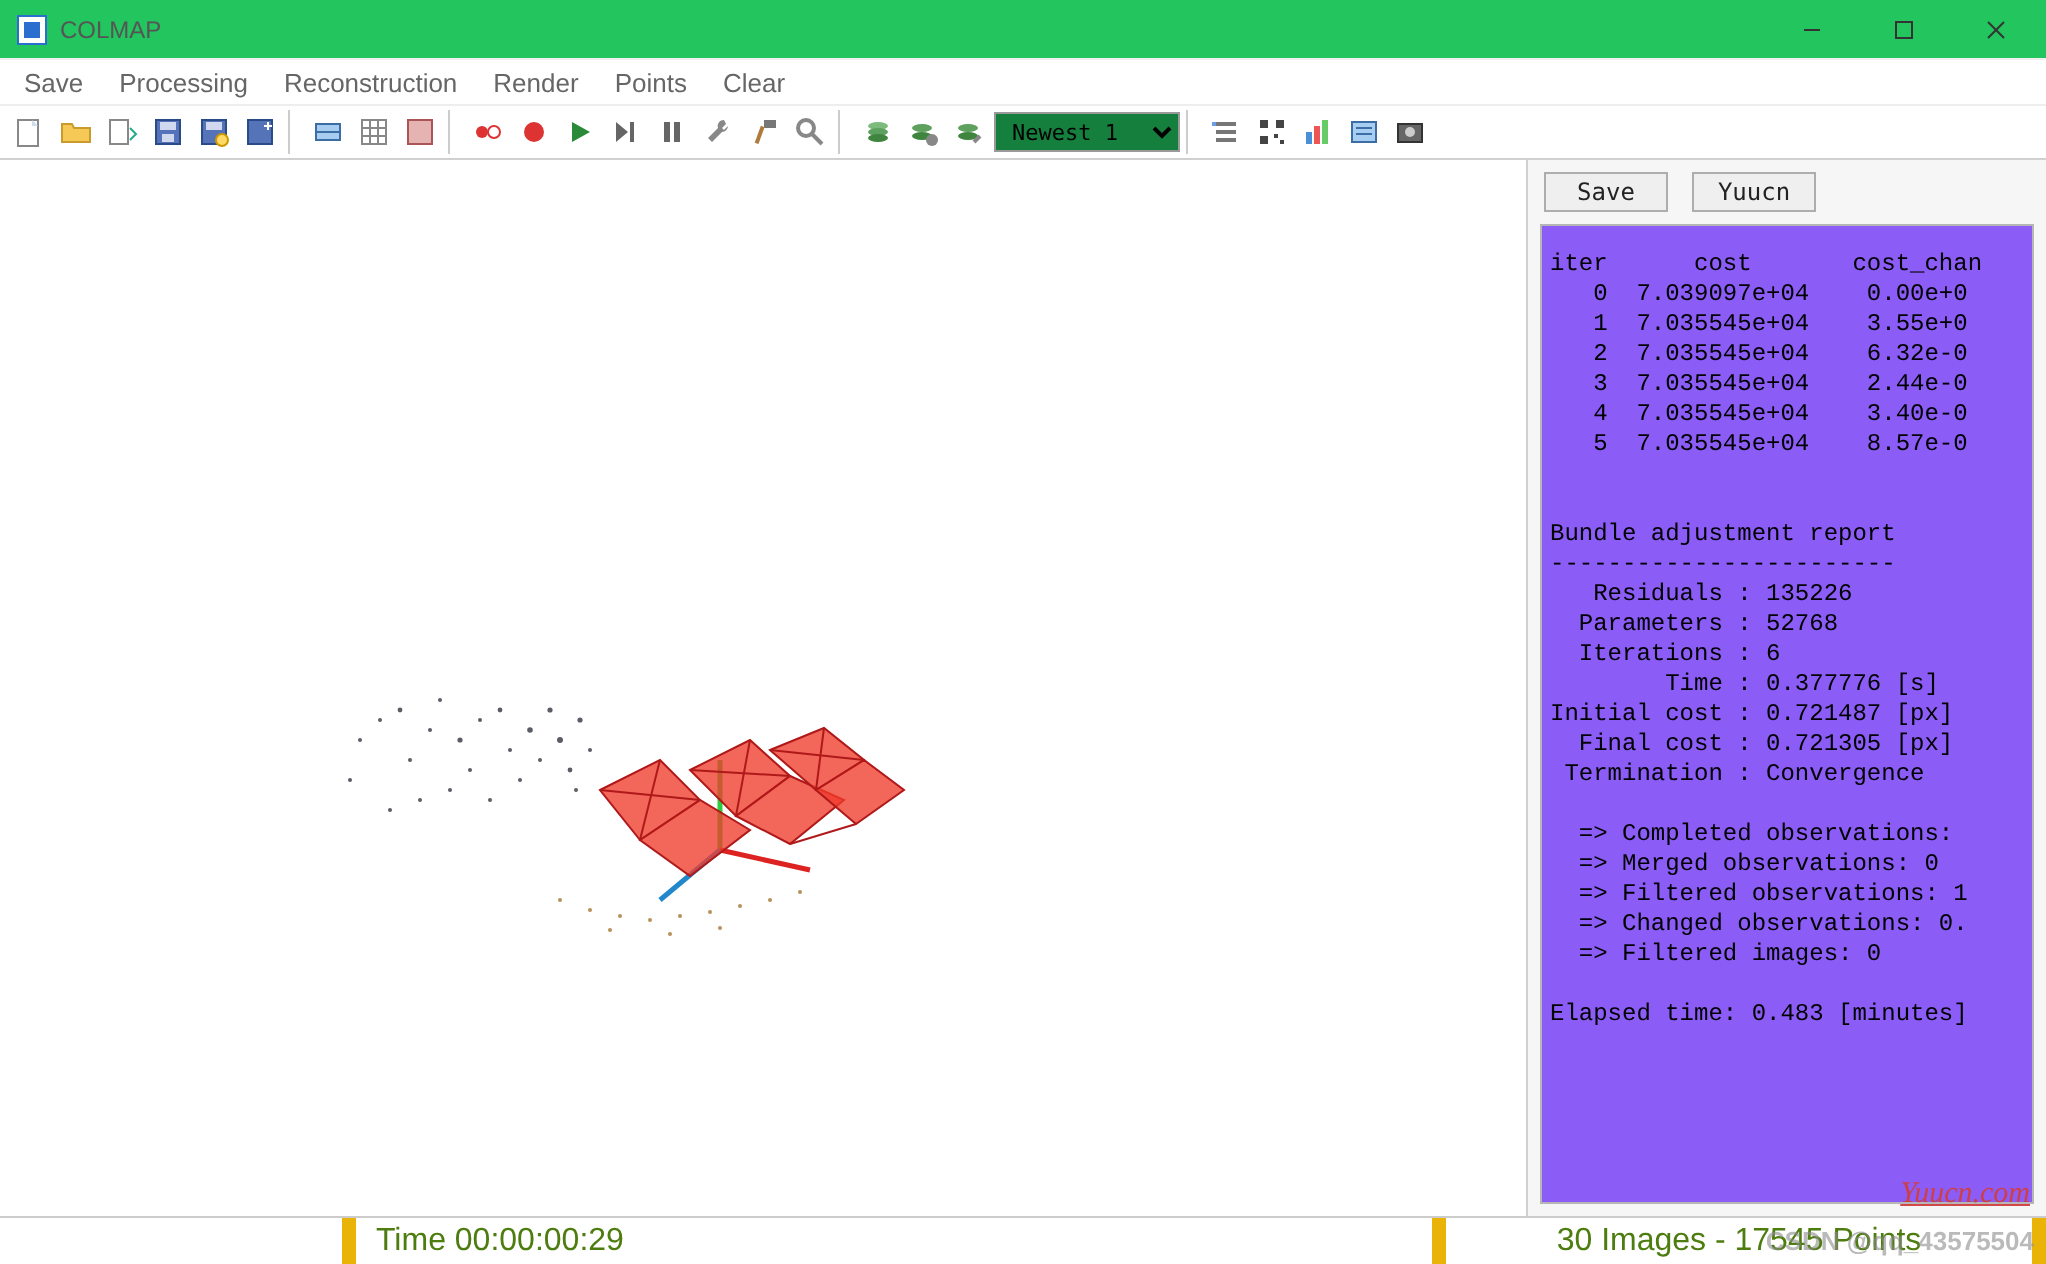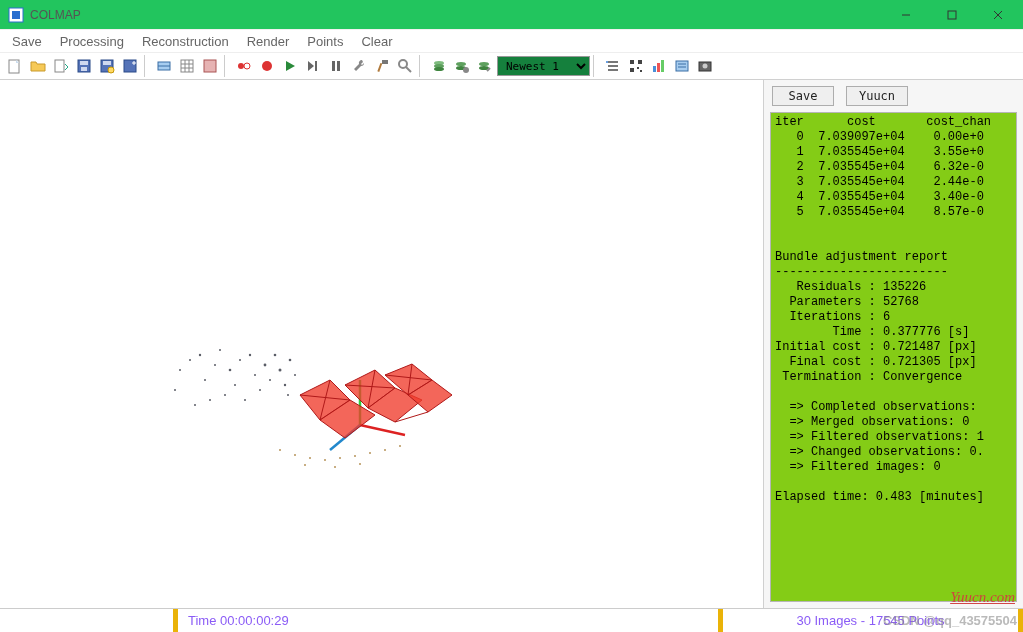--- a/index.html
+++ b/index.html
@@ -16,23 +16,23 @@
 .tbsep { width: 6px; height: 22px; border-left: 1px solid #ccc; margin: 0 2px; }
 .tbcombo { height: 20px; border: 1px solid #999; font-family: monospace; font-size: 11px; padding: 0 14px 0 4px; background: #15803d; appearance: menulist; }
 .content { position: absolute; top: 80px; bottom: 24px; left: 0; right: 0; display: flex; }
 .viewport { flex: 1; background: #fff; position: relative; overflow: hidden; }
 .logpanel { width: 260px; border-left: 1px solid #d0d0d0; display: flex; flex-direction: column; background: #f6f6f6; }
 .loghead { height: 22px; background: #f4f4f4; border-bottom: 1px solid #d0d0d0; display: flex; align-items: center; padding: 0 4px; font-size: 12px; color: #333; }
 .loghead .sp { flex: 1; }
 .loghead .box { width: 14px; height: 14px; display: flex; align-items: center; justify-content: center; color: #555; font-size: 11px; margin-left: 3px; cursor: pointer; }
 .logbtns { padding: 6px 8px; display: flex; gap: 12px; }
 .logbtns button { width: 62px; height: 20px; font-family: "SimSun", monospace; font-size: 12px; background: #efefef; border: 1px solid #adadad; color: #222; }
-.logtext { flex: 1; margin: 0 6px 6px 6px; border: 1px solid #b6b6b6; background: #84cc16; font-family: "Consolas","Courier New",monospace; font-size: 12px; line-height: 15px; padding: 2px 4px; white-space: pre; overflow: hidden; position: relative; }
+.logtext { flex: 1; margin: 0 6px 6px 6px; border: 1px solid #b6b6b6; background: #8b5cf6; font-family: "Consolas","Courier New",monospace; font-size: 12px; line-height: 15px; padding: 12px 4px; white-space: pre; overflow: hidden; position: relative; }
 .statusbar { position: absolute; bottom: 0; left: 0; right: 0; height: 24px; border-top: 1px solid #ccc; display: flex; background: #fff; }
-.statusbar .cell { border-right: 5px solid #eab308; padding: 3px 10px; font-family: "Segoe UI", sans-serif; font-size: 13px; color: #8b5cf6; display:flex; align-items:center; }
+.statusbar .cell { border-right: 7px solid #eab308; padding: 3px 10px; font-family: "Segoe UI", sans-serif; font-size: 16px; color: #4d7c0f; display:flex; align-items:center; }
 .statusbar .cell.fixed { width: 178px; }
 .statusbar .grow { flex: 1; }
 .watermark1 { position: absolute; right: 8px; bottom: 26px; color: #d13e3e; font-family: Georgia, serif; font-style: italic; font-size: 15px; opacity:.95;text-decoration:underline;}
 .watermark2 { position: absolute; right: 6px; bottom: 4px; color: rgba(140,140,140,.6); font-size: 13px; font-family: sans-serif; font-weight: bold;}
 .viz { position:absolute; left:160px; top:180px; width:320px; height:230px; }
 </style>
 </head>
 <body>
 
 <div class="titlebar">

